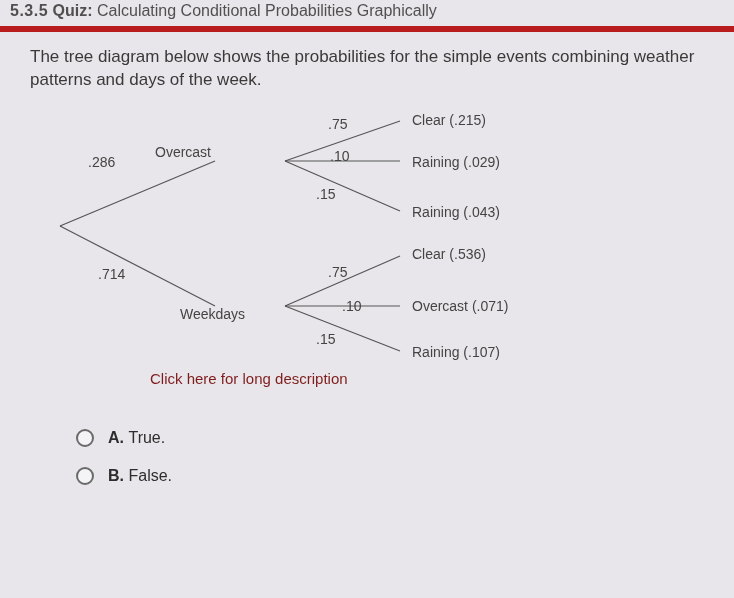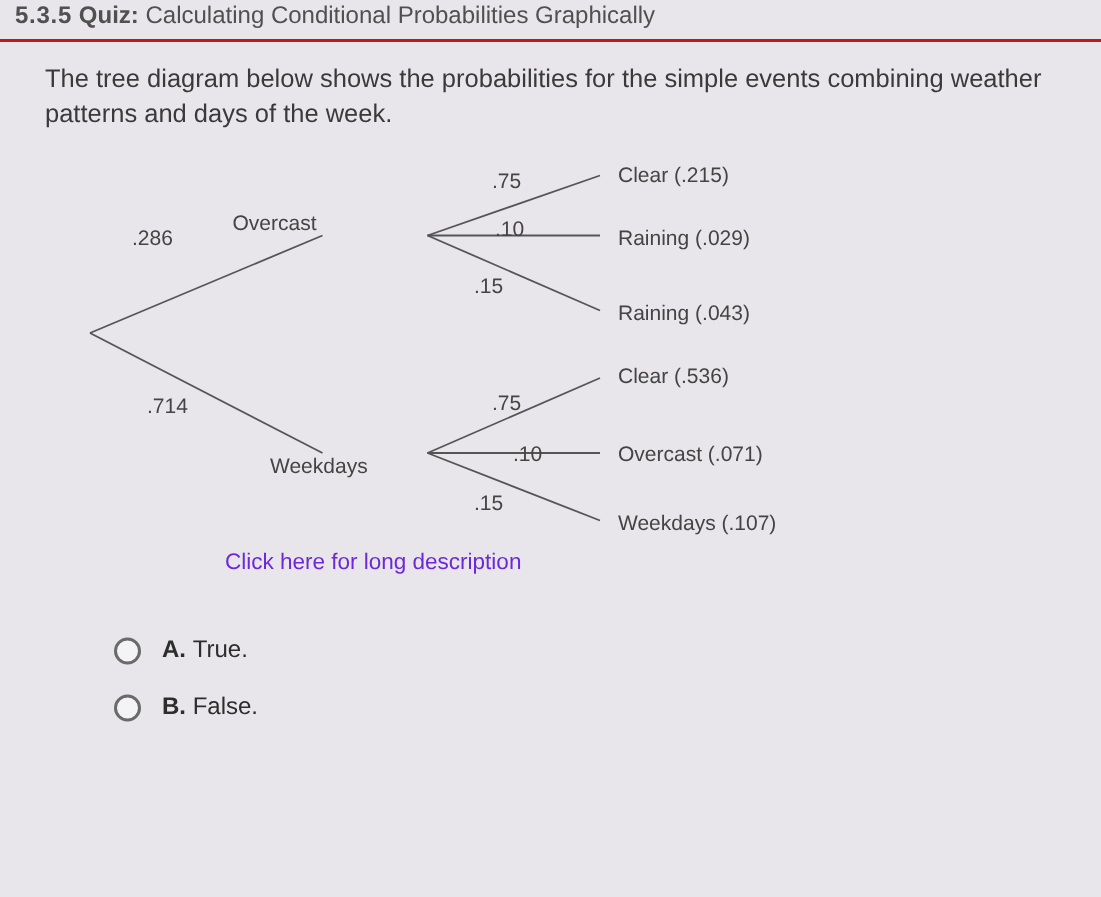--- a/index.html
+++ b/index.html
@@ -5,21 +5,21 @@
     * { box-sizing: border-box; margin: 0; padding: 0; }
     body {
       font-family: Arial, Helvetica, sans-serif;
       background: #e8e6ea;
       width: 734px;
       height: 598px;
       overflow: hidden;
       color: #3a3a3a;
     }
     .quiz-header {
-      border-bottom: 2px solid #b91c1c;
+      border-bottom: 6px solid #b91c1c;
       padding: 2px 10px 6px 10px;
       font-size: 16px;
       color: #505050;
     }
     .quiz-header .num { font-weight: 700; letter-spacing: 0.5px; }
     .quiz-header .qlabel { font-weight: 700; }
     .quiz-header .qtitle { font-weight: 400; }
     .content {
       padding: 14px 22px 8px 30px;
     }
@@ -43,21 +43,21 @@
       font-size: 14px;
       color: #444;
       font-family: "Segoe UI", Arial, sans-serif;
     }
     .tree-label {
       position: absolute;
       white-space: nowrap;
     }
     .long-desc {
       display: block;
-      color: #6d28d9;
+      color: #7f1d1d;
       font-size: 15px;
       margin-left: 120px;
       margin-top: 4px;
       cursor: pointer;
     }
     .answers {
       margin-top: 42px;
       margin-left: 46px;
     }
     .answer-row {
@@ -125,21 +125,21 @@
     <span class="tree-label" style="left:276px; top:225px;">.15</span>
 
     
     <span class="tree-label" style="left:372px; top:6px;">Clear (.215)</span>
     <span class="tree-label" style="left:372px; top:48px;">Raining (.029)</span>
     <span class="tree-label" style="left:372px; top:98px;">Raining (.043)</span>
 
     
     <span class="tree-label" style="left:372px; top:140px;">Clear (.536)</span>
     <span class="tree-label" style="left:372px; top:192px;">Overcast (.071)</span>
-    <span class="tree-label" style="left:372px; top:238px;">Weekdays (.107)</span>
+    <span class="tree-label" style="left:372px; top:238px;">Raining (.107)</span>
   </div>
 
   <a class="long-desc">Click here for long description</a>
 
   <div class="answers">
     <div class="answer-row">
       <span class="radio"></span>
       <span>
         <span class="answer-label">A.</span>
         <span class="answer-text">True.</span>

